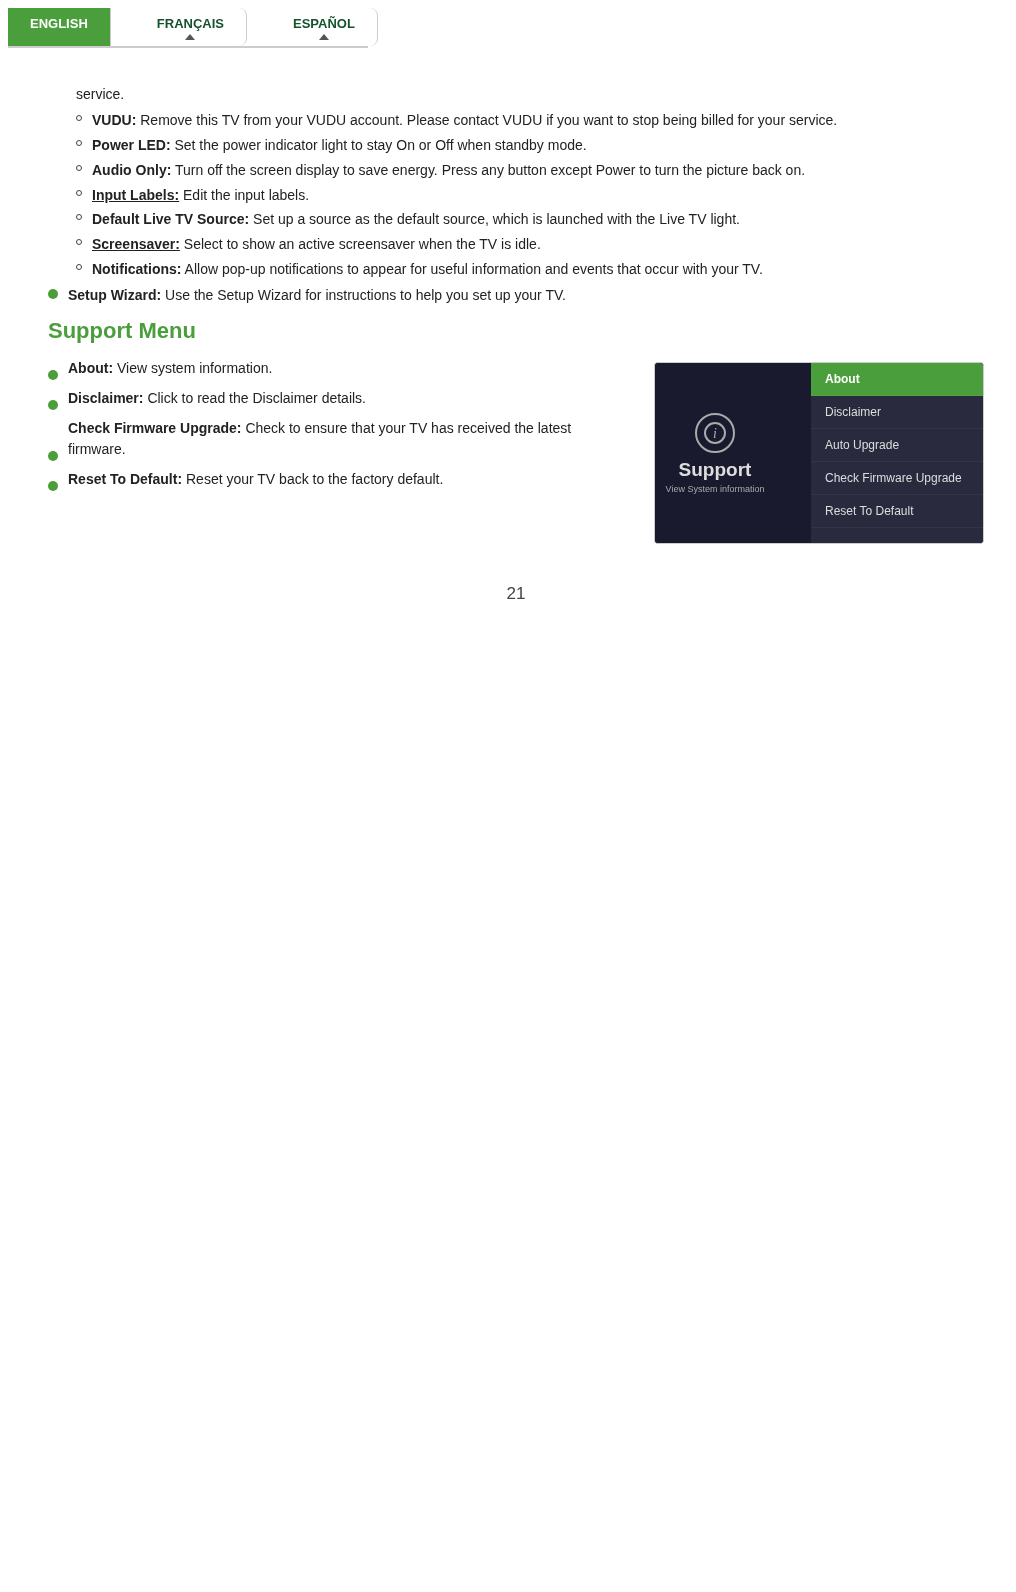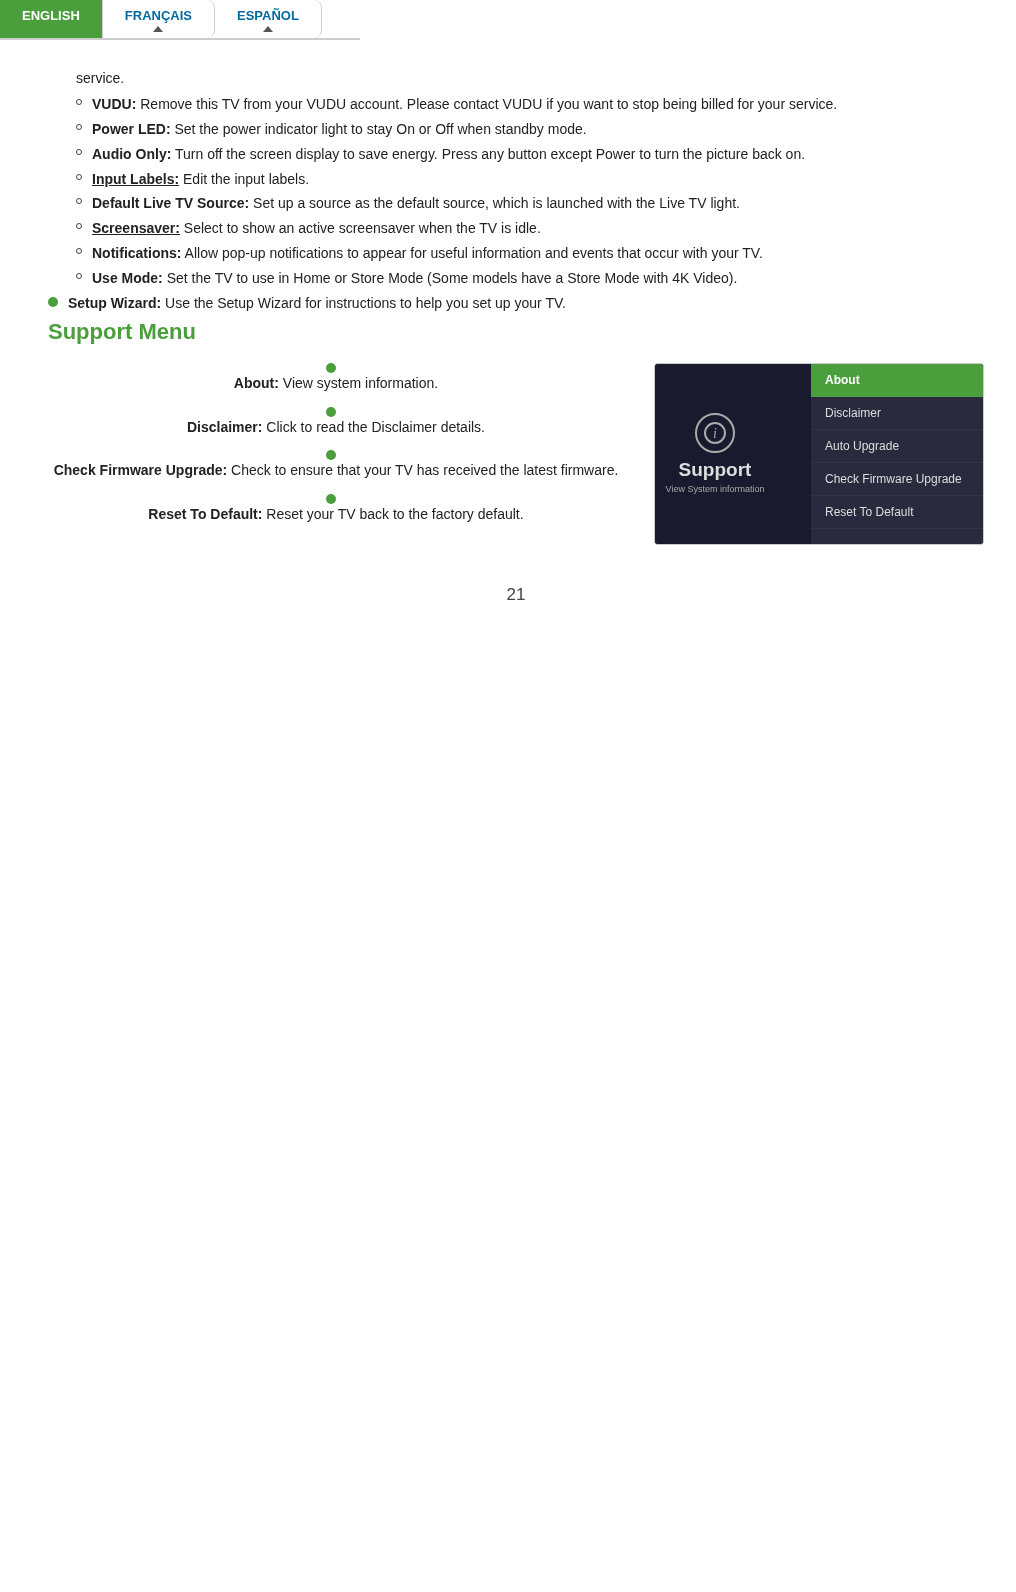--- a/index.html
+++ b/index.html
@@ -12,40 +12,41 @@
       min-height: 1592px;
       position: relative;
     }
 
     
     .lang-tabs {
       display: flex;
       align-items: stretch;
       border-bottom: 2px solid #ccc;
       width: 360px;
-      margin: 0;
+      margin: 8px;
+      gap: 24px;
     }
     .lang-tab {
       padding: 8px 22px 6px 22px;
       font-size: 13px;
       font-weight: bold;
       cursor: pointer;
       display: flex;
       flex-direction: column;
       align-items: center;
       border-right: 1px solid #ccc;
       position: relative;
     }
     .lang-tab.active {
       background: #4a9e3c;
       color: #fff;
     }
     .lang-tab:not(.active) {
       background: #fff;
-      color: #0369a1;
+      color: #14532d;
       border-radius: 8px;
     }
     .lang-tab .triangle {
       width: 0;
       height: 0;
       border-left: 5px solid transparent;
       border-right: 5px solid transparent;
       border-bottom: 6px solid #555;
       margin-top: 3px;
     }
@@ -97,21 +98,21 @@
       flex: 1;
     }
     .bold { font-weight: bold; }
     .underline { text-decoration: underline; margin-top: 18px; }
 
     
     .support-menu-heading {
       color: #4a9e3c;
       font-size: 22px;
       font-weight: bold;
-      margin-top: 4px;
+      margin-top: 12px;
       margin-bottom: 14px;
     }
 
     
     .support-section {
       display: flex;
       gap: 30px;
       align-items: flex-start;
     }
     .support-text {
@@ -183,23 +184,22 @@
     
     .page-number {
       text-align: center;
       font-size: 17px;
       color: #444;
       margin-top: 40px;
     }
 
     .green-dot-item {
       display: flex;
-      align-items: center;
+      align-items: flex-end;
       margin-bottom: 8px;
-      flex-direction: column;
     }
     .green-dot {
       width: 10px;
       height: 10px;
       background: #4a9e3c;
       border-radius: 50%;
       flex-shrink: 0;
       margin-top: 4px;
       margin-right: 10px;
     }
@@ -282,27 +282,20 @@
 
     <div class="sub-bullet">
       <div class="dash"></div>
       <div class="text-content">
         <span class="bold">Notifications:</span>
         <span>Allow pop-up notifications to appear for useful information and events that occur with your TV.</span>
       </div>
     </div>
 
 
-    <div class="sub-bullet">
-      <div class="dash"></div>
-      <div class="text-content">
-        <span class="bold">Use Mode:</span>
-        <span>Set the TV to use in Home or Store Mode (Some models have a Store Mode with 4K Video).</span>
-      </div>
-    </div>
 
   </div>
 
   <div class="top-bullet">
     <div class="dot green"></div>
     <div class="text-content">
       <span class="bold">Setup Wizard:</span>
       <span>Use the Setup Wizard for instructions to help you set up your TV.</span>
     </div>
   </div>

